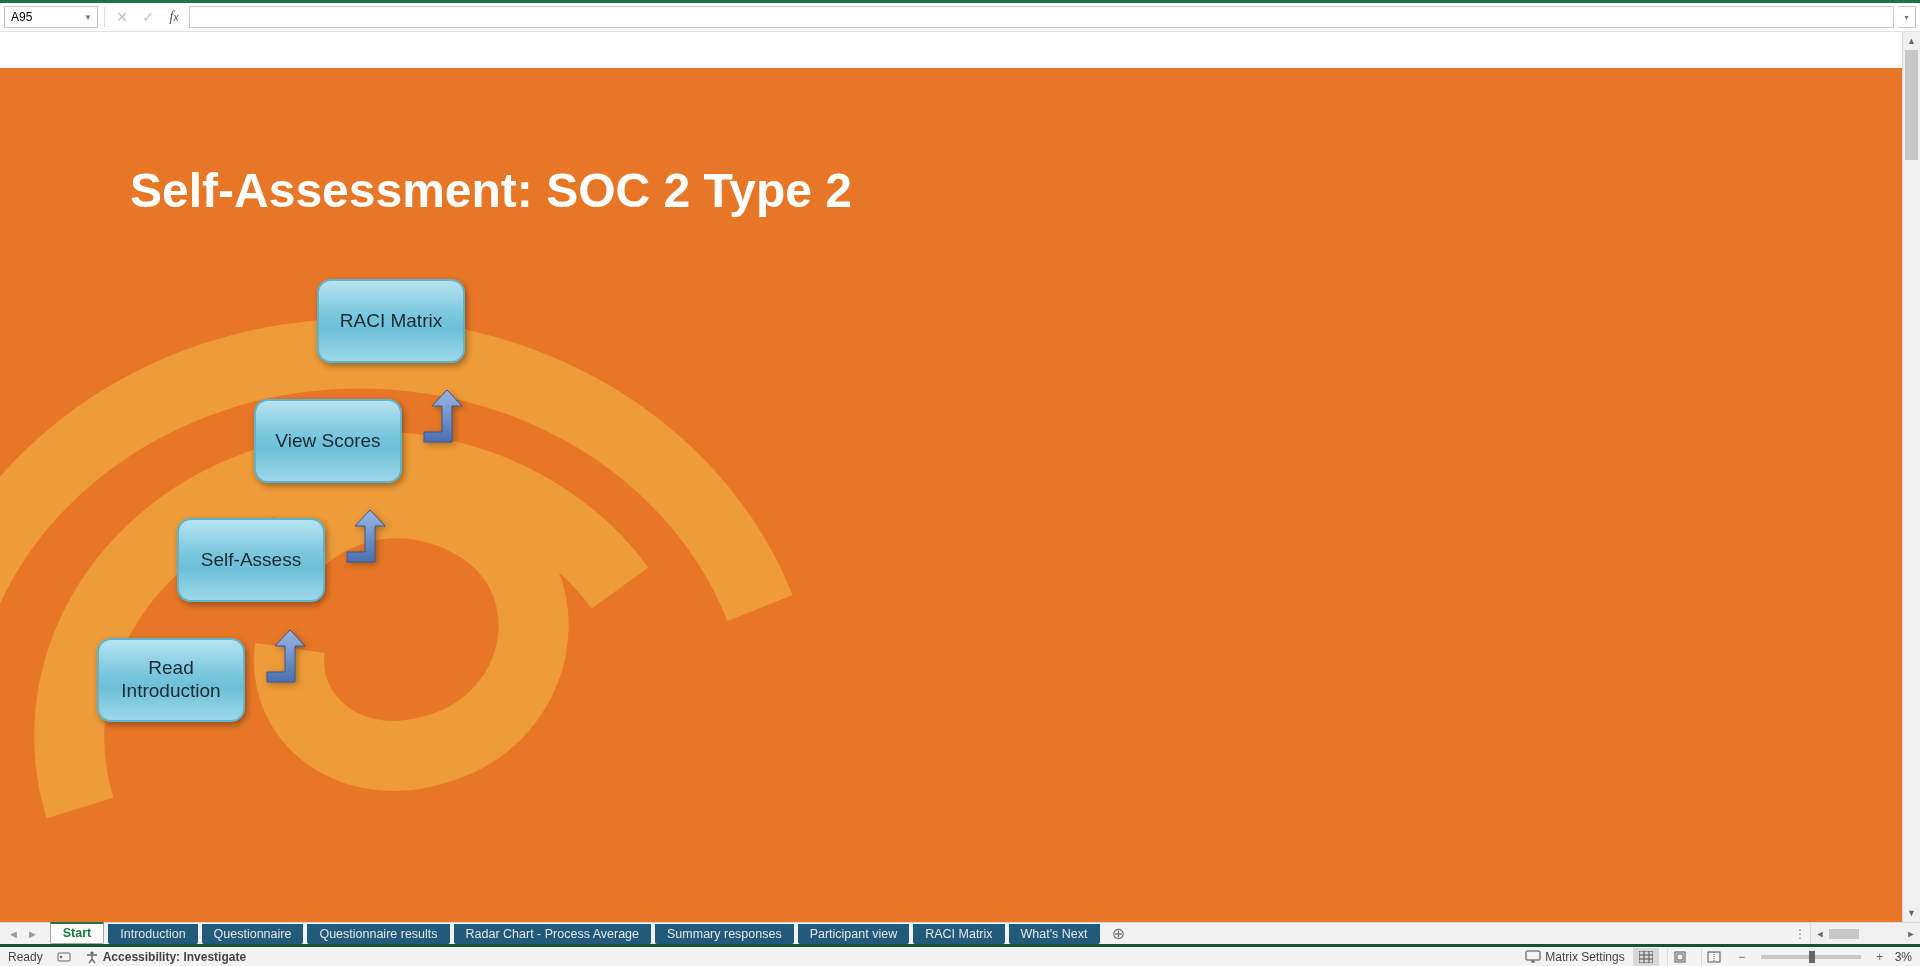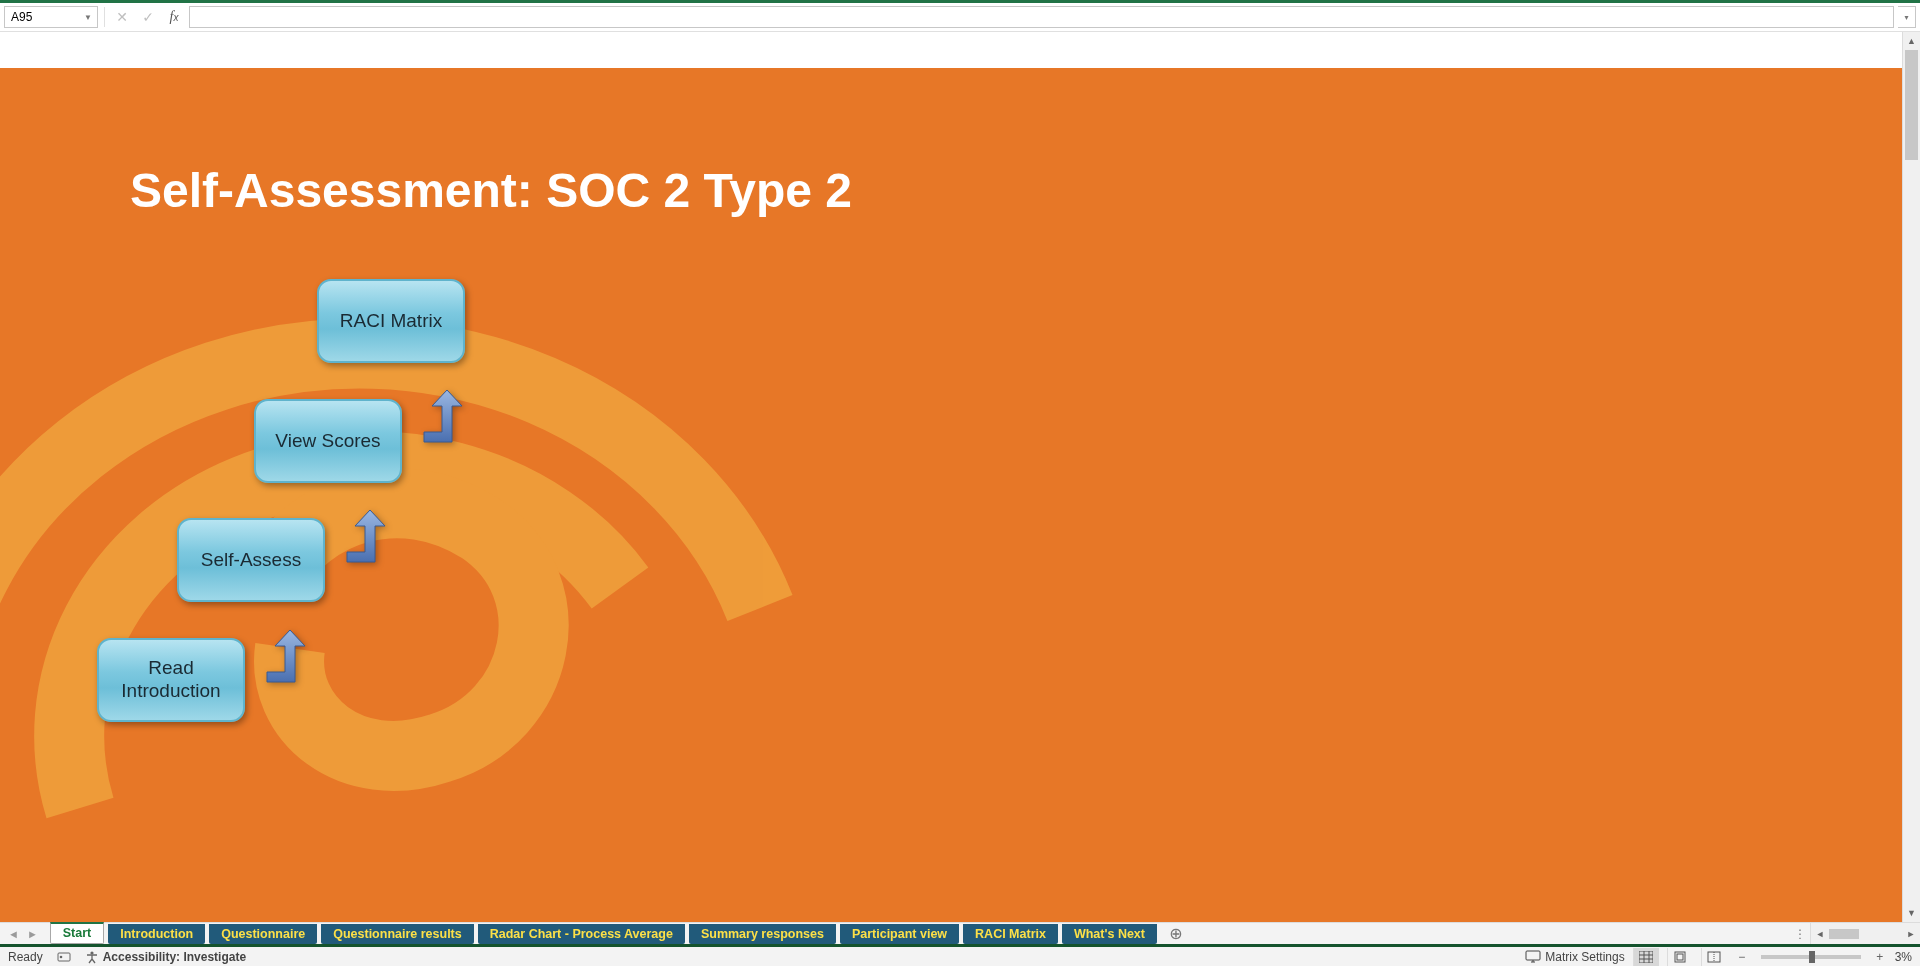--- a/index.html
+++ b/index.html
@@ -36,21 +36,21 @@
 .vscroll { position:absolute; top:32px; right:0; bottom:44px; width:18px; background:#f0f0f0; border-left:1px solid #dcdcdc; display:flex; flex-direction:column; }
 .vscroll .arr { height:18px; display:flex; align-items:center; justify-content:center; font-size:9px; color:#666; background:#f0f0f0; }
 .vscroll .track { flex:1; position:relative; }
 .vscroll .thumb { position:absolute; top:0; left:2px; right:2px; height:110px; background:#c7c7c7; border-radius:0; }
 
 
 .strip { position:absolute; left:0; right:0; bottom:22px; height:22px; background:#f3f3f3; border-top:1px solid #dcdcdc; display:flex; align-items:stretch; font-size:12px; }
 .strip .nav { display:flex; align-items:center; padding:0 8px; gap:8px; color:#9a9a9a; }
 .strip .nav span { font-size:11px; cursor:default; }
 .tabs { display:flex; align-items:flex-end; gap:4px; padding-left:4px; padding-right: 8px; }
-.tab { padding: 3px 12px; background:#215a7a; color:#fde047; border-radius: 0 0 2px 2px; cursor:pointer; white-space:nowrap; font-size:12.5px;font-weight:bold; }
+.tab { padding: 3px 12px; background:#215a7a; color:#e5e5e5; border-radius: 0 0 2px 2px; cursor:pointer; white-space:nowrap; font-size:12.5px; }
 .tab.active { background:#fff; color:#1a7a3a; font-weight:bold; border:1px solid #a8a8a8; border-top:2px solid #217346; padding-top:2px; }
 .newtab { width:22px; display:flex; align-items:center; justify-content:center; color:#777; font-size:16px; cursor:pointer; }
 .strip .spacer { flex:1; }
 .strip .opts { width:20px; display:flex; align-items:center; justify-content:center; color:#777; }
 .hscroll { display:flex; align-items:center; width:110px; background:#f0f0f0; border-left:1px solid #dcdcdc; }
 .hscroll .arr { width:18px; display:flex; align-items:center; justify-content:center; font-size:9px; color:#666; }
 .hscroll .htrack { flex:1; height:14px; background:#f0f0f0; position:relative; }
 .hscroll .hthumb { position:absolute; left:0; top:2px; bottom:2px; width:30px; background:#c7c7c7; }
 
 

